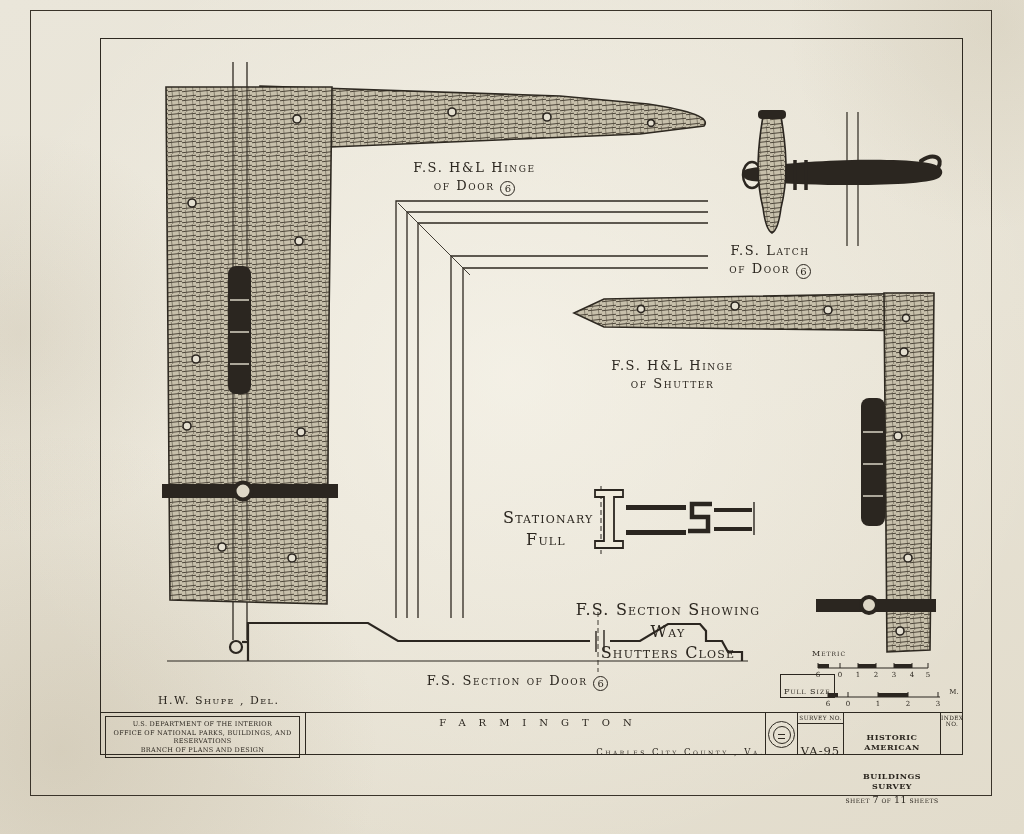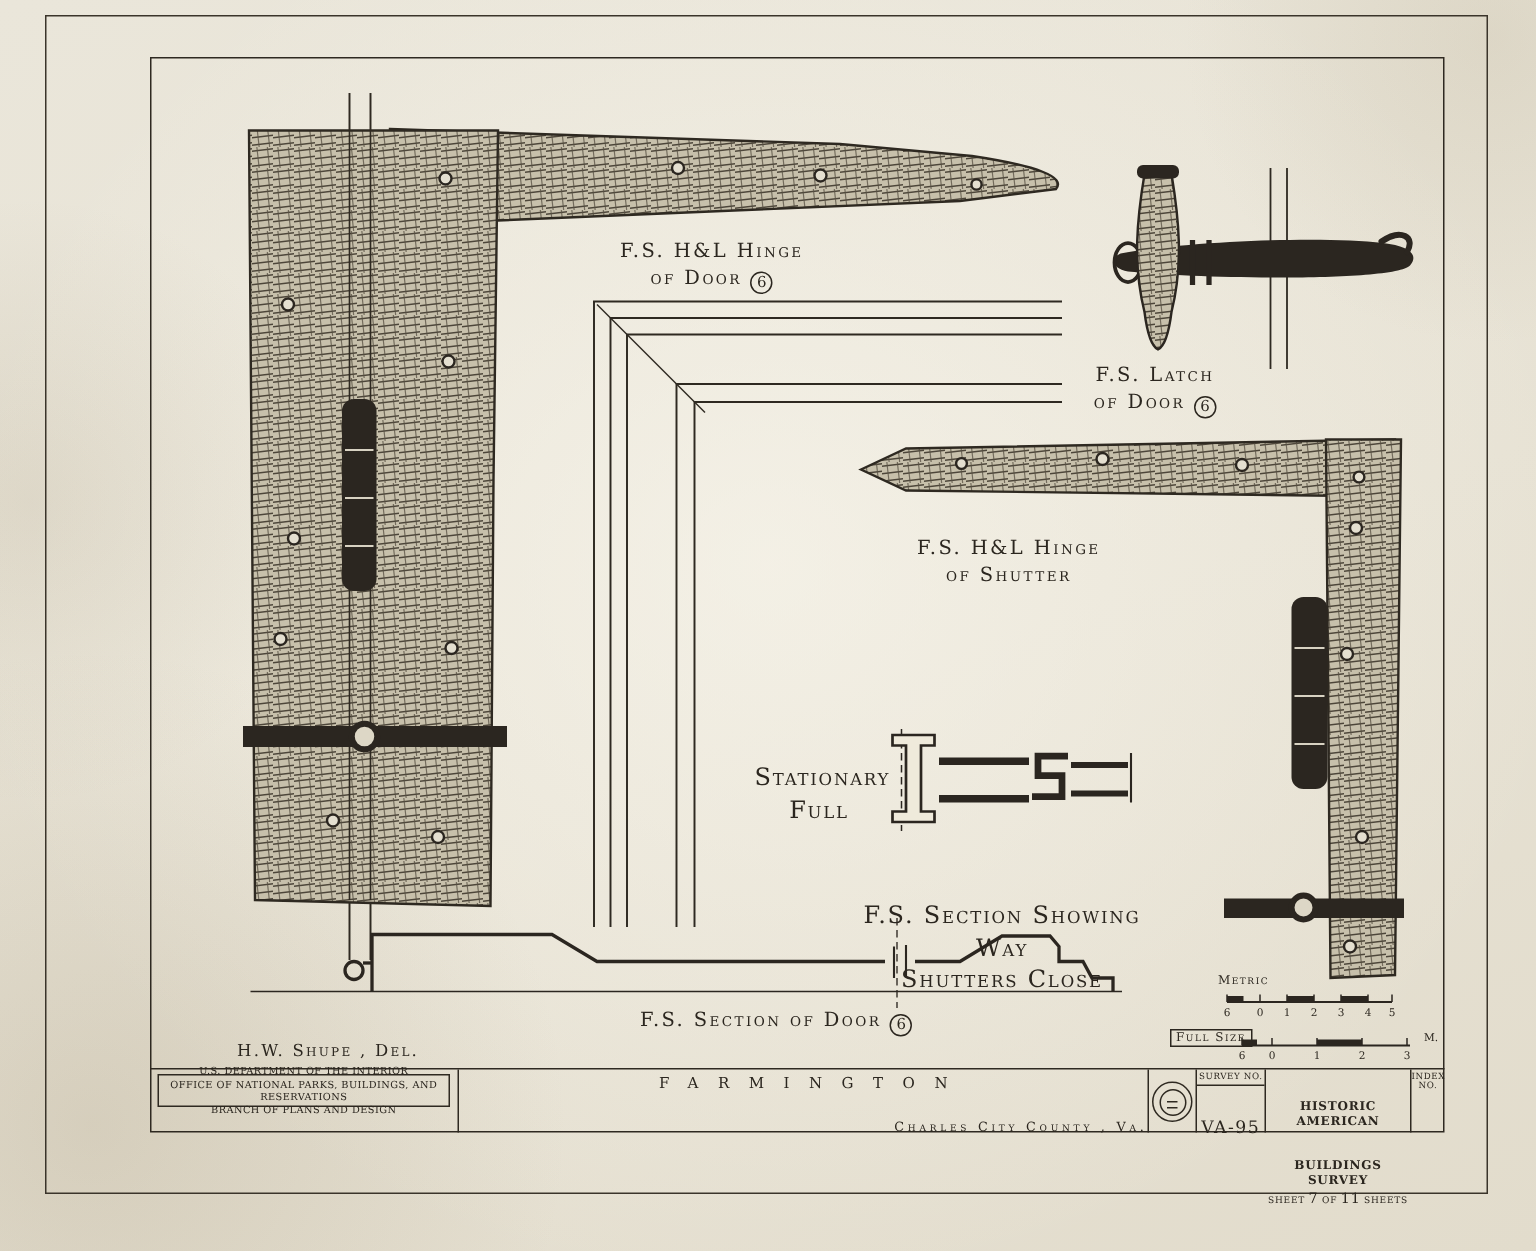--- a/index.html
+++ b/index.html
@@ -34,39 +34,39 @@
     line-height:1.35; color:#2b261f;
   }
   .lbl.small { font-size:16px; letter-spacing:1.2px; }
   .circ {
     display:inline-block; width:15px; height:15px; line-height:14px;
     border:1.3px solid #2b261f; border-radius:50%;
     font-size:10px; letter-spacing:0; text-align:center;
     vertical-align:-2px; font-variant:normal;
   }
   .scale-lbl { position:absolute; font-variant:small-caps; font-size:8px; letter-spacing:1px; }
-  .fs-box { border:0.8px solid #2b261f; padding:0 3px 1px 3px; }
+  .fs-box { border:0.8px solid #2b261f; padding:12px 3px 1px 3px; }
   .tick {
     position:absolute; font-size:7px; width:12px; margin-left:-6px;
     text-align:center; color:#2b261f;
   }
   .delineator {
     position:absolute; left:158px; top:694px;
     font-variant:small-caps; font-size:11px; letter-spacing:1.5px;
   }
   
   .titleblock {
     position:absolute; left:100px; top:712px; width:863px; height:43px;
     border-top:1.5px solid #2e2921; font-variant:normal;
   }
   .tb-cell { position:absolute; top:0; height:100%; }
   .tb-cell + .tb-cell { border-left:1.2px solid #2e2921; }
   .tb-agency { left:0; width:205px; }
   .tb-agency-box {
-    margin:3px 5px; height:22px; border:1px solid #2e2921;
+    margin:3px 5px; height:42px; border:1px solid #2e2921;
     display:flex; flex-direction:column; justify-content:center; gap:1px;
     text-align:center; font-size:6.5px; letter-spacing:.3px; line-height:1.25;
   }
   .tb-name { left:205px; width:460px; text-align:center; }
   .tb-noslabel { font-size:6.5px; letter-spacing:1px; margin-top:2px; }
   .tb-structure { font-size:10px; letter-spacing:13px; padding-left:13px; margin-top:4px; font-variant:small-caps; }
   .tb-location { font-size:8.5px; letter-spacing:2.5px; margin-top:19px; font-variant:small-caps;text-align:right; }
   .tb-stamp { left:665px; width:32px; }
   .stamp {
     width:27px; height:27px; margin:8px auto 0 auto; position:relative;

